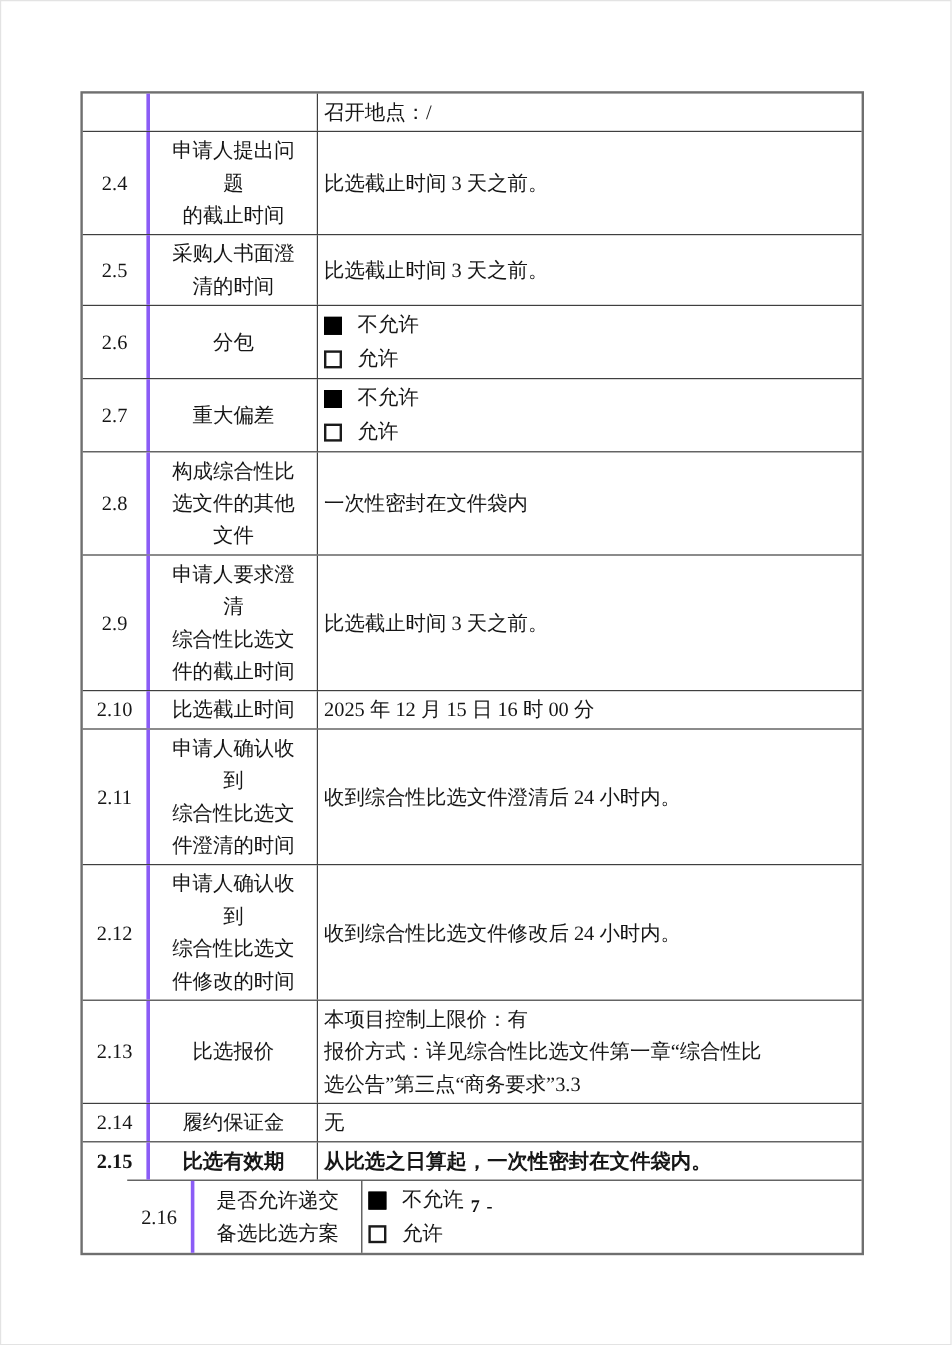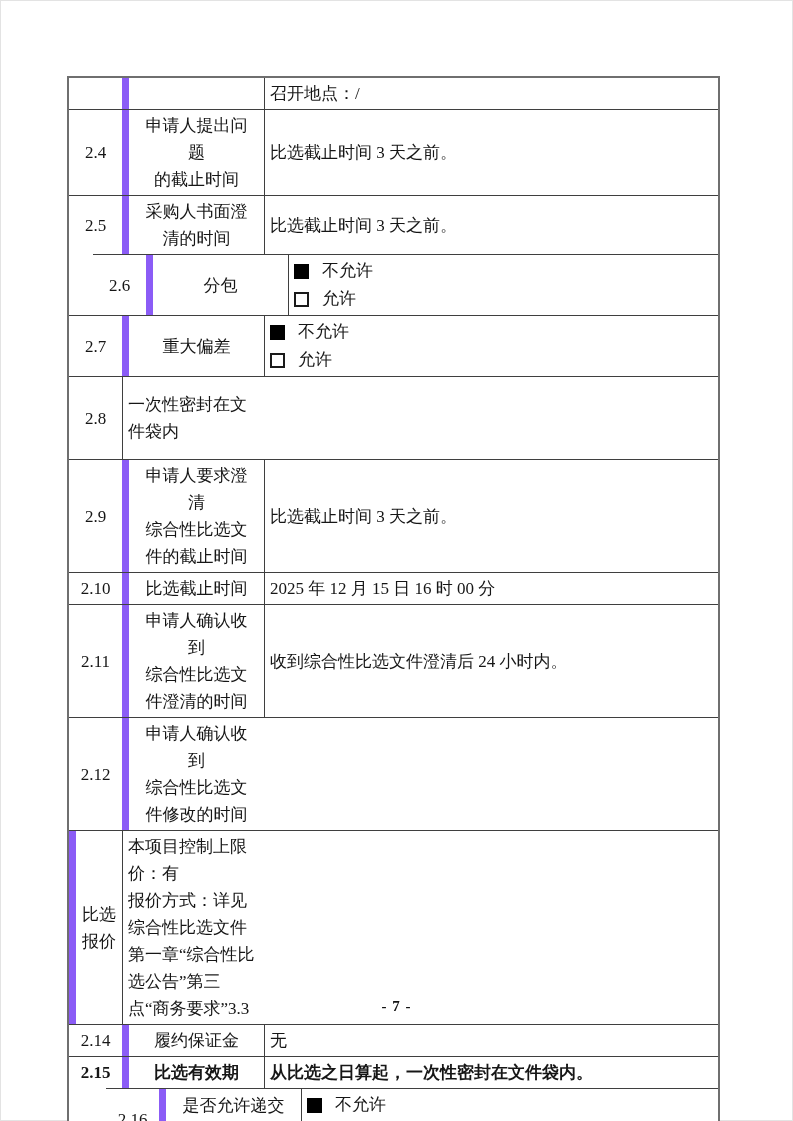--- a/index.html
+++ b/index.html
@@ -38,21 +38,21 @@
     justify-content: center;
     font-size: 17px;
     line-height: 27px;
     padding: 2px 3px;
   }
   .c-num {
     align-items: center;
     text-align: center;
   }
   .c-label {
-    border-left: 7px solid #8b5cf6;
+    border-left: 3px solid #8b5cf6;
     align-items: center;
     text-align: center;
   }
   .c-value {
     border-left: 1px solid #3f3f3f;
     align-items: flex-start;
     text-align: left;
     padding-left: 5px;
     padding-right: 4px;
   }
@@ -109,21 +109,21 @@
     <div class="trow" style="min-height: 54px;">
       <div class="cell c-num">2.5</div>
       <div class="cell c-label">
         <div class="lline">采购人书面澄</div>
         <div class="lline">清的时间</div>
       </div>
       <div class="cell c-value">
         <div class="vline">比选截止时间 3 天之前。</div>
       </div>
     </div>
-    <div class="trow" style="min-height: 55px; margin-left: 24px;">
+    <div class="trow" style="min-height: 55px;">
       <div class="cell c-num">2.6</div>
       <div class="cell c-label">
         <div class="lline">分包</div>
       </div>
       <div class="cell c-value">
         <div class="opt">
           <span class="box filled"></span>
           <span class="opt-label">不允许</span>
         </div>
         <div class="opt">
@@ -143,20 +143,25 @@
           <span class="opt-label">不允许</span>
         </div>
         <div class="opt">
           <span class="box"></span>
           <span class="opt-label">允许</span>
         </div>
       </div>
     </div>
     <div class="trow" style="min-height: 82px;">
       <div class="cell c-num">2.8</div>
+      <div class="cell c-label">
+        <div class="lline">构成综合性比</div>
+        <div class="lline">选文件的其他</div>
+        <div class="lline">文件</div>
+      </div>
       <div class="cell c-value">
         <div class="vline">一次性密封在文件袋内</div>
       </div>
     </div>
     <div class="trow" style="min-height: 108px;">
       <div class="cell c-num">2.9</div>
       <div class="cell c-label">
         <div class="lline">申请人要求澄</div>
         <div class="lline">清</div>
         <div class="lline">综合性比选文</div>
@@ -188,22 +193,26 @@
       </div>
     </div>
     <div class="trow" style="min-height: 104px;">
       <div class="cell c-num">2.12</div>
       <div class="cell c-label">
         <div class="lline">申请人确认收</div>
         <div class="lline">到</div>
         <div class="lline">综合性比选文</div>
         <div class="lline">件修改的时间</div>
       </div>
+      <div class="cell c-value">
+        <div class="vline">收到综合性比选文件修改后 24 小时内。</div>
+      </div>
     </div>
     <div class="trow" style="min-height: 84px;">
+      <div class="cell c-num">2.13</div>
       <div class="cell c-label">
         <div class="lline">比选报价</div>
       </div>
       <div class="cell c-value">
         <div class="vline">本项目控制上限价：有</div>
         <div class="vline">报价方式：详见综合性比选文件第一章“综合性比</div>
         <div class="vline">选公告”第三点“商务要求”3.3</div>
       </div>
     </div>
     <div class="trow" style="min-height: 27px;">

